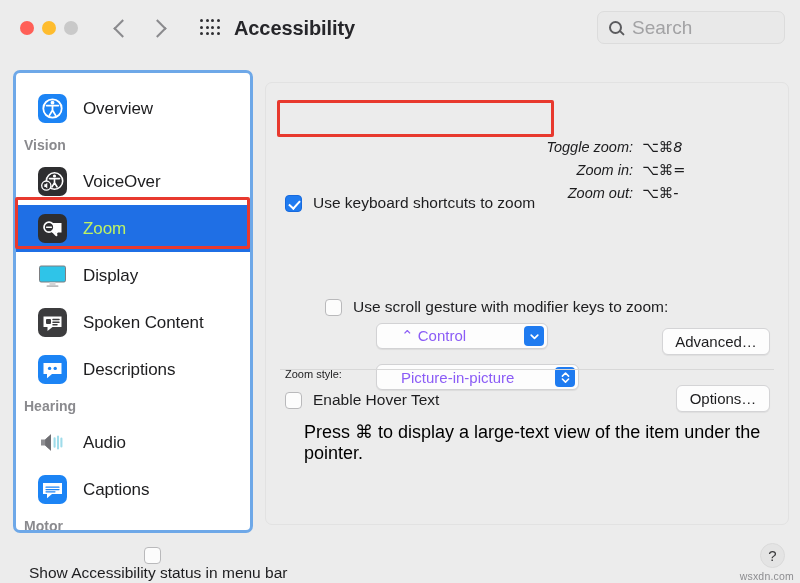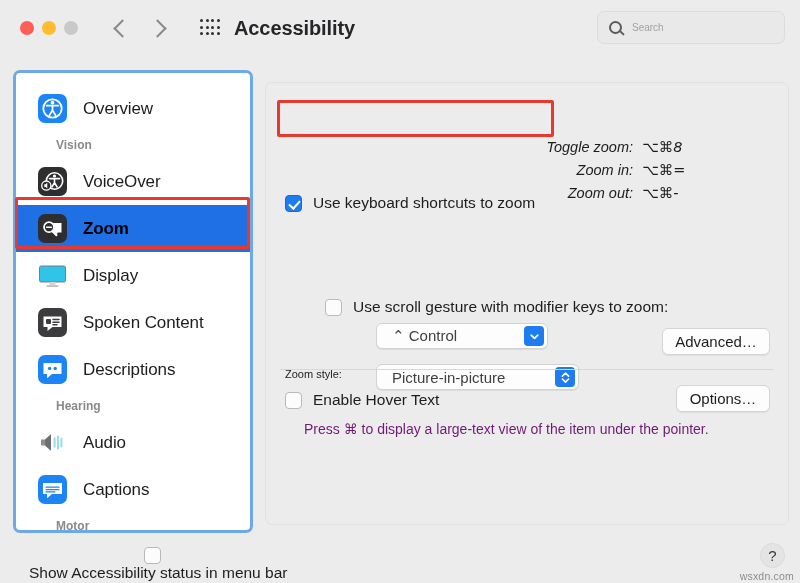--- a/index.html
+++ b/index.html
@@ -85,21 +85,21 @@
   }
   .search-glass::after {
     content: ""; position: absolute;
     width: 2px; height: 6px; background: #5b5b5e;
     right: -3px; bottom: -4px;
     transform: rotate(-45deg);
     border-radius: 1px;
   }
   .search-ph {
     margin-left: 10px;
-    font-size: 10px;
+    font-size: 19px;
     color: #a2a2a4;
   }
 
   
   .sidebar-outline {
     position: absolute;
     left: 13px; top: 70px;
     width: 240px; height: 463px;
     border: 3px solid #6ea8e8;
     border-radius: 7px;
@@ -116,27 +116,27 @@
     padding-left: 22px;
     position: relative;
   }
   .side-row.selected { background: #1f6fe5; }
   .side-label {
     font-size: 17px;
     color: #1d1d1f;
     margin-left: 16px;
     letter-spacing: -0.1px;
   }
-  .side-row.selected .side-label { color: #000000; font-weight: 700; }
+  .side-row.selected .side-label { color: #bef264; font-weight: 400; }
 
   .side-group {
-    font-size: 12px;
+    font-size: 14px;
     color: #8a8a8e;
     font-weight: 600;
-    padding-left: 40px;
+    padding-left: 8px;
     height: 26px;
     display: flex; align-items: center; text-align: right;
   }
 
   
   .sicon {
     width: 29px; height: 29px;
     border-radius: 7px;
     flex: 0 0 auto;
     position: relative;
@@ -230,23 +230,23 @@
 
   
   .popup {
     position: absolute;
     height: 26px;
     background: #fdfdfd;
     border: 1px solid #d2d2d4;
     border-radius: 6px;
     box-shadow: 0 1px 1px rgba(0,0,0,0.07);
     display: flex; align-items: center;
-    padding-left: 15px;
+    padding-left: 24px;
     font-size: 15px;
-    color: #404040;
+    color: #8b5cf6;
   }
   .popup .ptxt { white-space: nowrap; }
   .pop-arrowbox {
     position: absolute;
     right: 3px; top: 2px;
     width: 20px; height: 20px;
     background: #1f7bf0;
     border-radius: 4px;
     display: flex; align-items: center; justify-content: center;
   }
@@ -282,22 +282,22 @@
     position: absolute;
     left: 14px; right: 14px;
     top: 286px;
     height: 1px;
     background: #d8d8d8;
   }
 
   .hint {
     position: absolute;
     left: 38px; top: 338px;
-    font-size: 14px;
-    color: #701a75;
+    font-size: 18px;
+    color: #000000;
   }
 
   
   .bottom-check {
     position: absolute;
     left: 18px; top: 547px;
     display: flex; align-items: center; flex-direction: column;
   }
   .bottom-check .lbl {
     margin-left: 11px;

